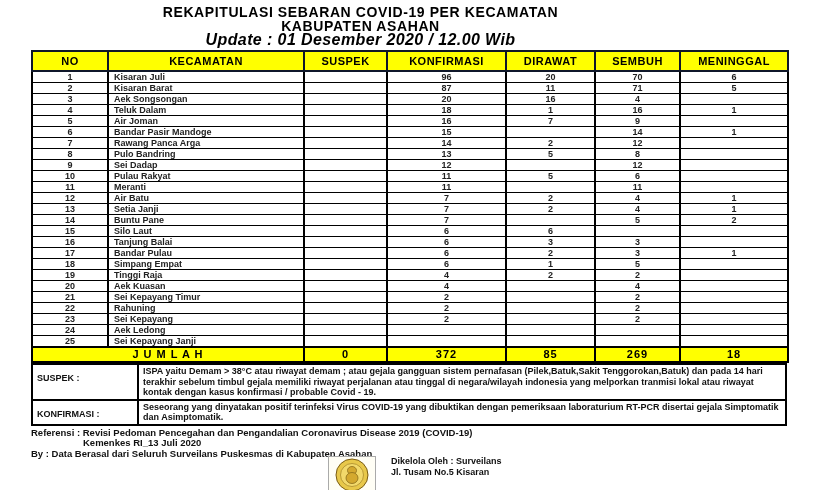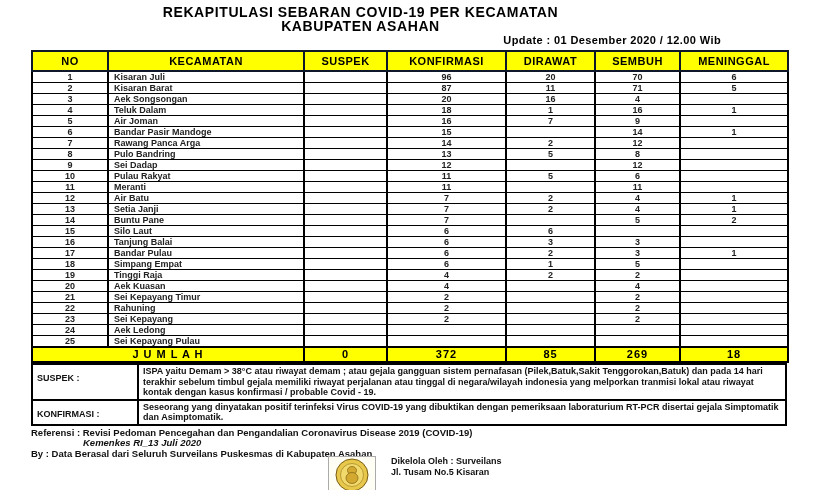--- a/index.html
+++ b/index.html
@@ -9,21 +9,21 @@
     background: #ffffff;
     font-family: "Liberation Sans", sans-serif;
     color: #000;
     overflow: hidden;
   }
   .page { position: relative; width: 721px; height: 490px; }
 
   
   .title-block { text-align: center; padding-top: 5px; font-weight: bold; }
   .title-line { font-size: 14px; line-height: 14px; letter-spacing: 0.6px; }
-  .title-update { font-size: 11px; line-height: 14px; letter-spacing: 0.4px; text-align: right; }
+  .title-update { font-size: 16px; line-height: 14px; font-style: italic; letter-spacing: 0.4px; }
 
   
   table.main {
     border-collapse: collapse;
     table-layout: fixed;
     width: 756px;
     margin: 3px 0 0 31px;
     border: 2px solid #000;
   }
   table.main col.c-no        { width: 76px; }
@@ -83,21 +83,21 @@
     font-weight: bold;
     vertical-align: top;
     padding: 1px 4px;
     line-height: 10.5px;
     color: #111;
   }
   table.defs td.d-label-cell { padding-top: 8px; }
 
   
   .footer-lines { margin: 2px 0 0 31px; font-size: 9.5px; font-weight: bold; line-height: 10.5px; color: #111; }
-  .ref-indent { padding-left: 52px; font-style: italic; }
+  .ref-indent { padding-left: 52px; }
 
   .credit-block {
     position: absolute;
     left: 328px; top: 456px;
     display: flex;
     align-items: flex-start;
     gap: 7px;
   }
   .logo-box {
     width: 48px; height: 38px;
@@ -351,21 +351,21 @@
       <td>24</td>
       <td class="kec">Aek Ledong</td>
       <td></td>
       <td></td>
       <td></td>
       <td></td>
       <td></td>
     </tr>
         <tr>
       <td>25</td>
-      <td class="kec">Sei Kepayang Pulau</td>
+      <td class="kec">Sei Kepayang Janji</td>
       <td></td>
       <td></td>
       <td></td>
       <td></td>
       <td></td>
     </tr>
       </tbody>
     <tfoot>
       <tr class="total-row">
         <td colspan="2">J U M L A H</td>

